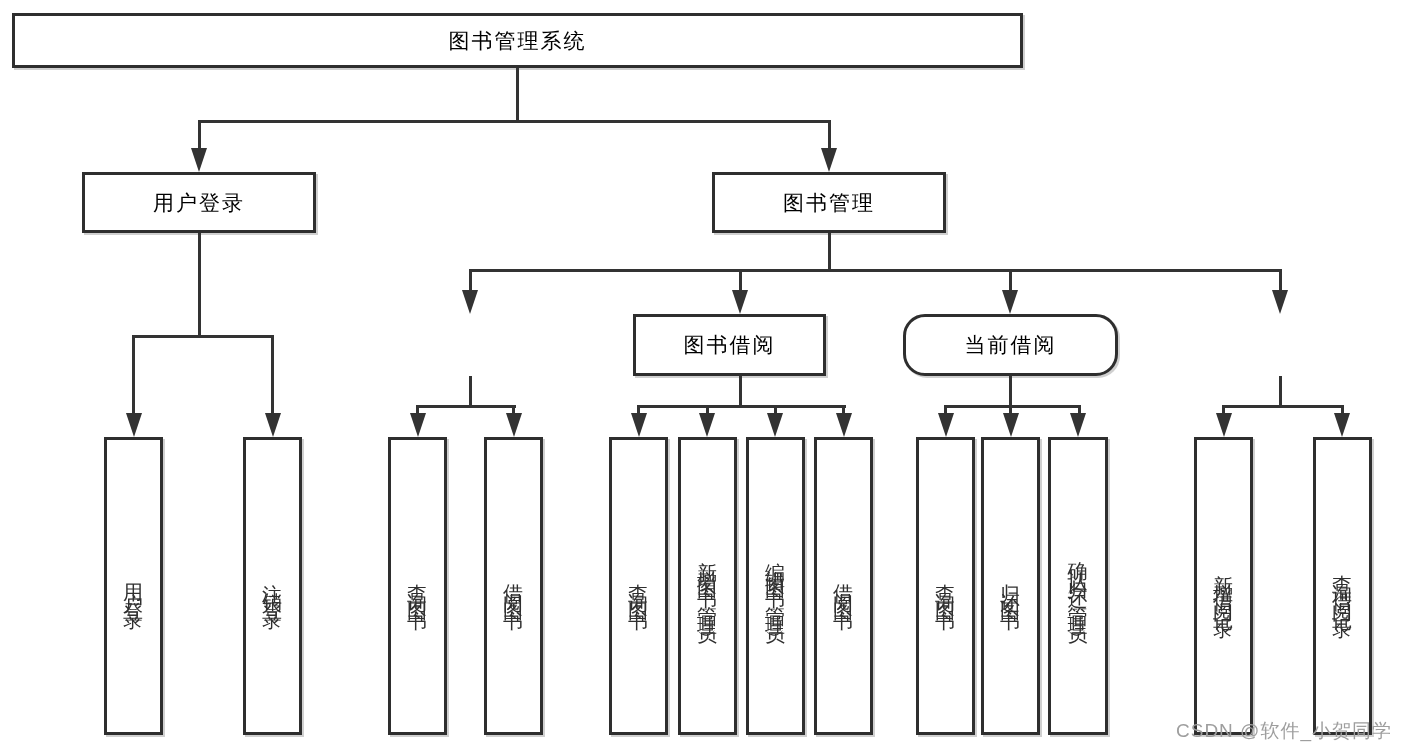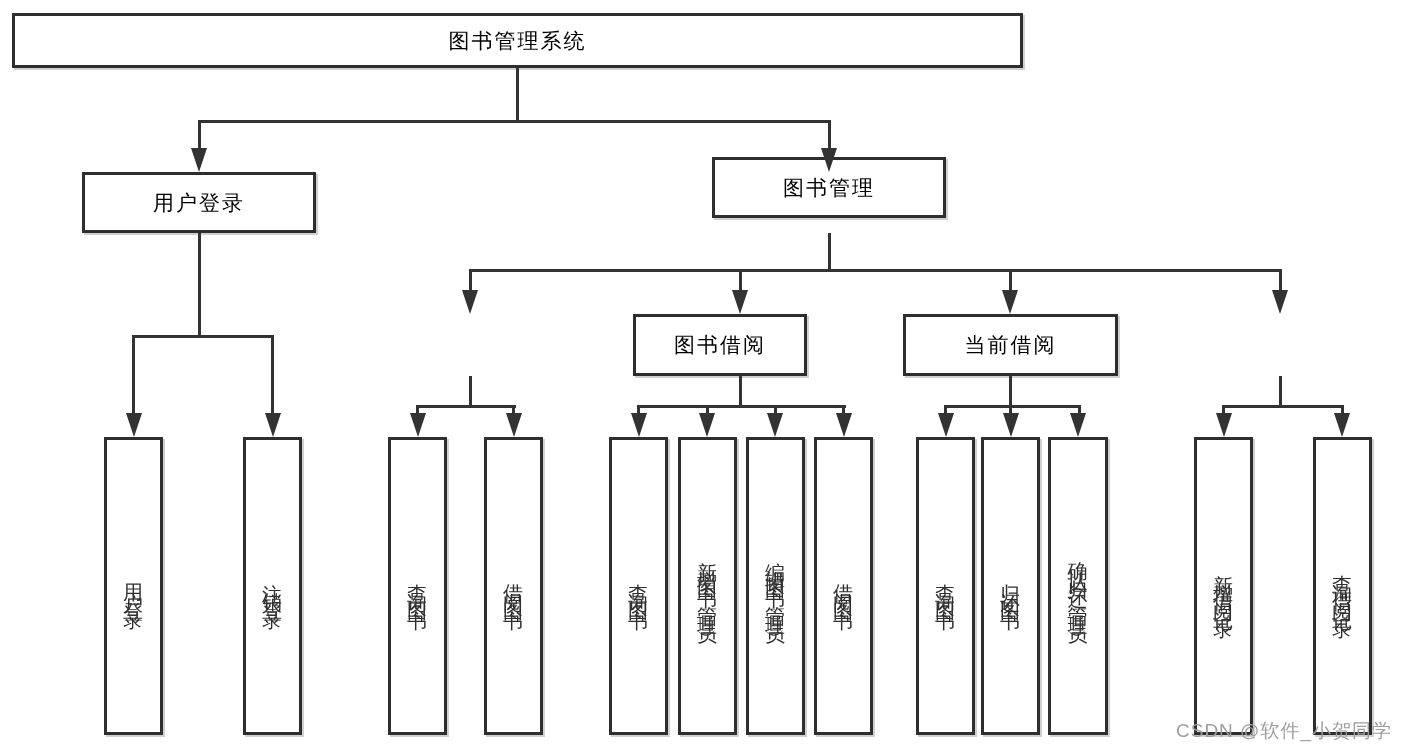--- a/index.html
+++ b/index.html
@@ -60,28 +60,28 @@
 
 <div class="stage">
 
   <div class="box h" style="left:12px; top:13px; width:1011px; height:55px;">
     <span>图书管理系统</span>
   </div>
 
   <div class="box h" style="left:82px; top:172px; width:234px; height:61px;">
     <span>用户登录</span>
   </div>
-  <div class="box h" style="left:712px; top:157px; width:234px; height:61px;">
+  <div class="box h" style="left:712px; top:172px; width:234px; height:61px;">
     <span>图书管理</span>
   </div>
 
-  <div class="box h" style="left:633px; top:314px; width:174px; height:62px;">
+  <div class="box h" style="left:633px; top:314px; width:193px; height:62px;">
     <span>图书借阅</span>
   </div>
-  <div class="box h" style="left:903px; top:314px; width:215px; height:62px;">
+  <div class="box h" style="left:903px; top:314px; width:215px; height:62px;border-radius:22px;">
     <span>当前借阅</span>
   </div>
 
   <div class="box v" style="left:104px; top:437px; width:59px; height:298px;">
     <span>用户登录</span>
   </div>
   <div class="box v" style="left:243px; top:437px; width:59px; height:298px;">
     <span>注销登录</span>
   </div>
 

